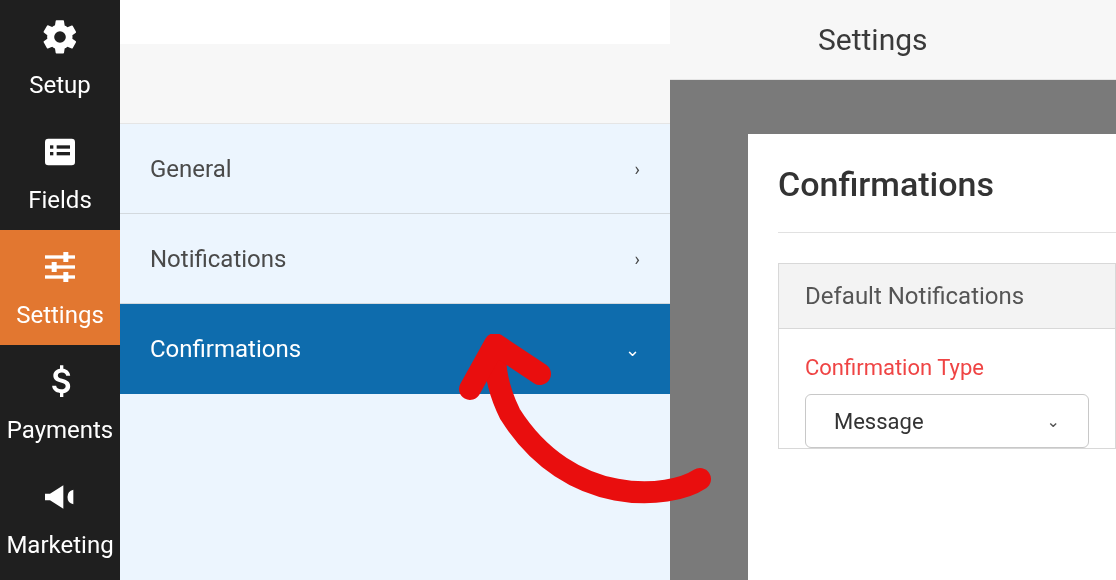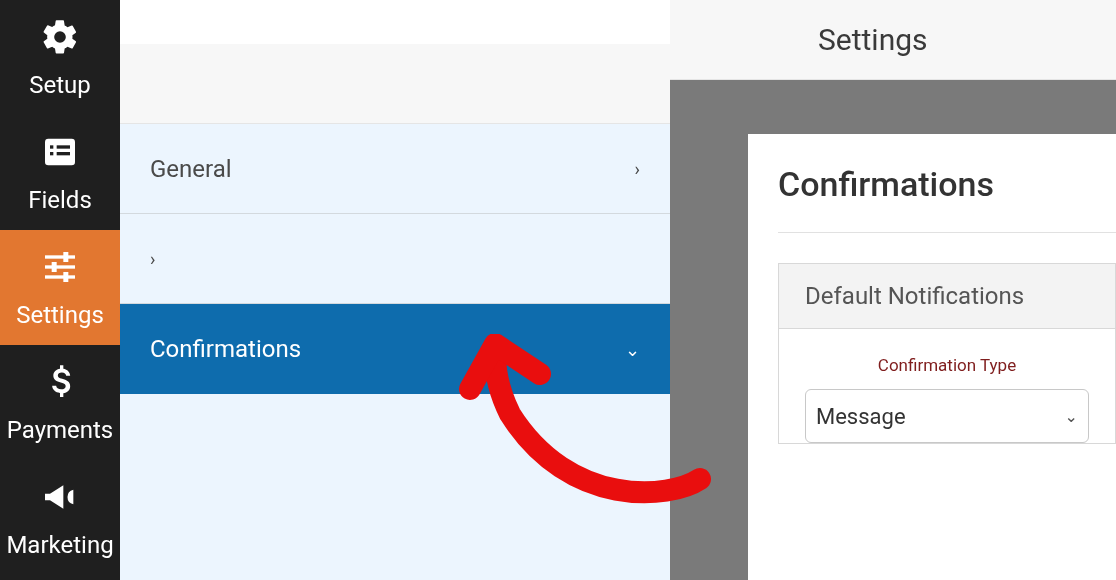--- a/index.html
+++ b/index.html
@@ -132,33 +132,32 @@
       background: #f3f3f3;
       padding: 18px 26px;
       font-size: 24px;
       color: #555;
       border-bottom: 1px solid #d8d8d8;
     }
     .field {
       padding: 26px 26px 0 26px;
     }
     .field-label {
-      font-size: 17px;
-      color: #7f1d1d;
+      font-size: 22px;
+      color: #ef4444;
       margin-bottom: 14px;
-      text-align: center;
     }
     .select {
       border: 1px solid #c8c8c8;
       border-radius: 6px;
       height: 54px;
       display: flex;
       align-items: center;
       justify-content: space-between;
-      padding: 0 10px;
+      padding: 0 28px;
       font-size: 22px;
       color: #333;
       cursor: pointer;
     }
     .select .chev-down {
       font-size: 16px;
       color: #555;
     }
   </style>
 </head>
@@ -221,20 +220,21 @@
 </div>
 
 <div class="middle">
   <div class="top-bar"></div>
   <div class="settings-list">
     <div class="settings-item">
       <span>General</span>
       <span class="chev">›</span>
     </div>
     <div class="settings-item">
+      <span>Notifications</span>
       <span class="chev">›</span>
     </div>
     <div class="settings-item selected">
       <span>Confirmations</span>
       <span class="chev">⌄</span>
     </div>
   </div>
 
   <div class="annotation-arrow">
     <svg viewBox="0 0 280 180">

